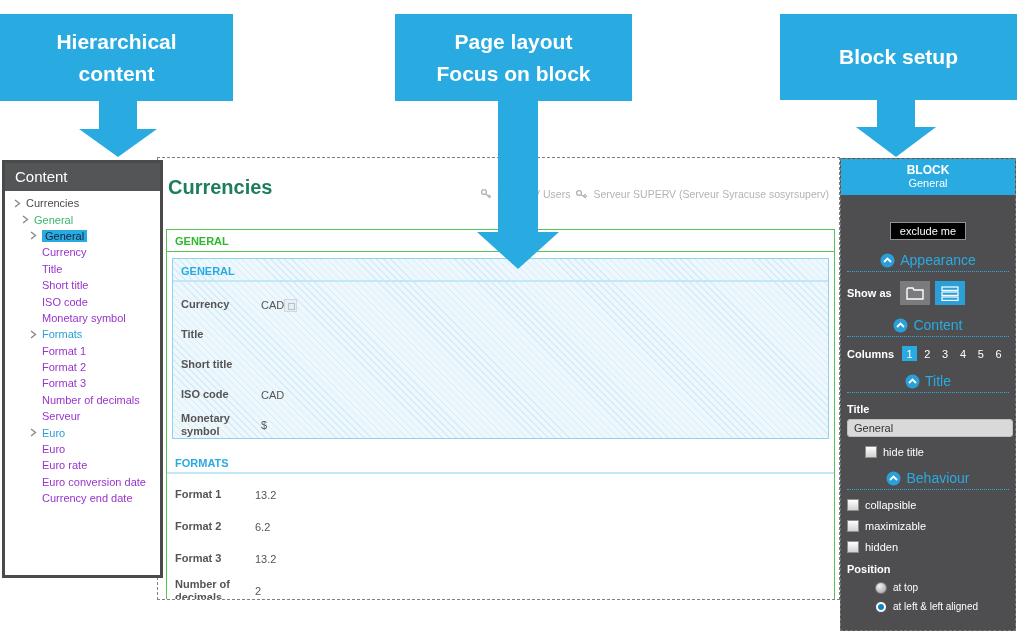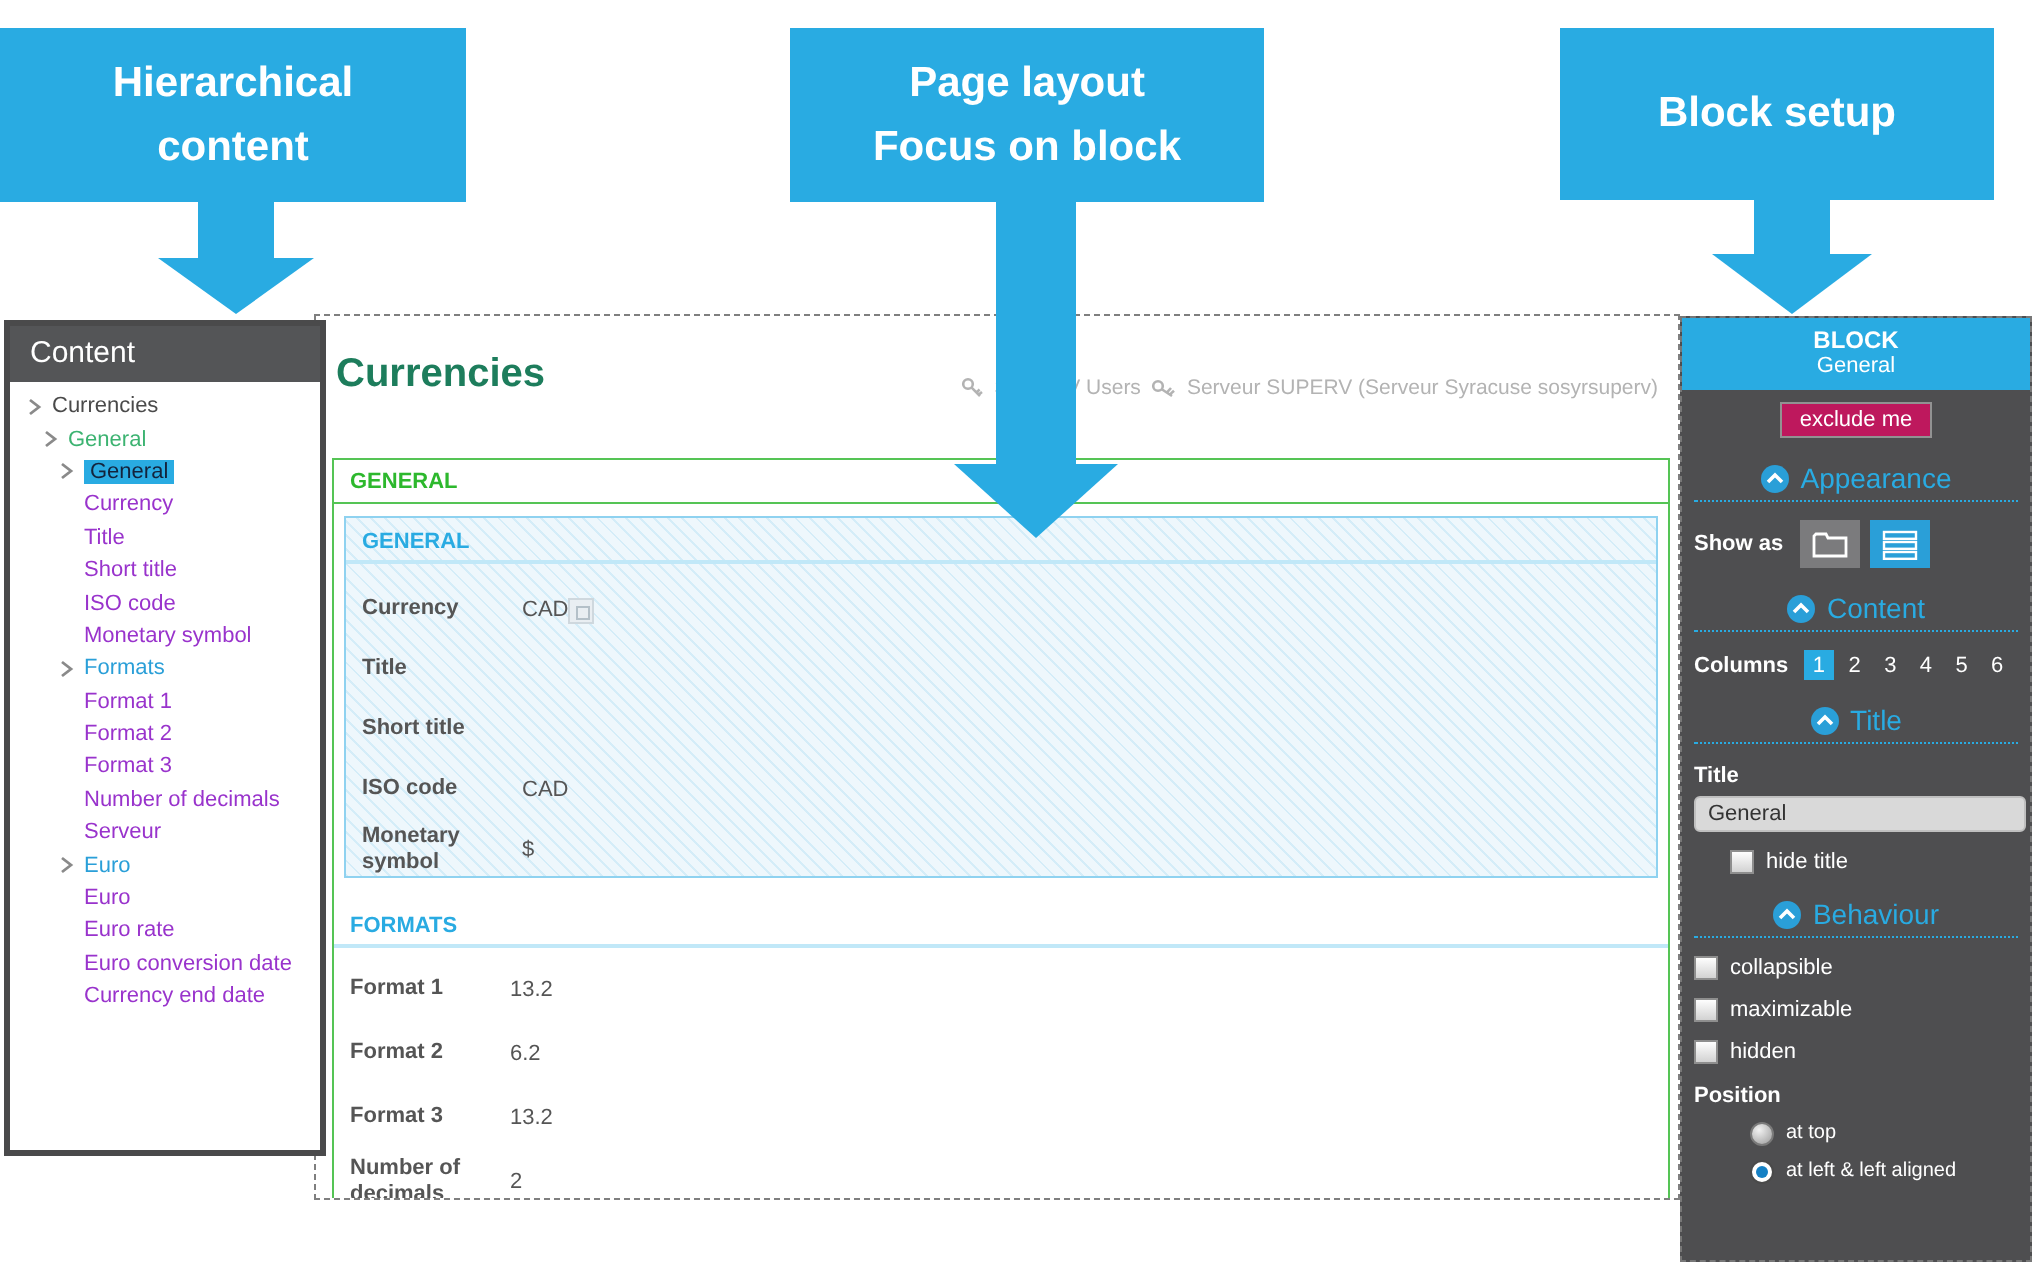--- a/index.html
+++ b/index.html
@@ -10,21 +10,21 @@
   .callout{position:absolute;background:#29abe2;color:#fff;font-weight:bold;font-size:21px;
            text-align:center;display:flex;flex-direction:column;justify-content:center;line-height:1.5;z-index:30;}
   .stem{position:absolute;background:#29abe2;z-index:30;}
   .ahead{position:absolute;width:0;height:0;z-index:30;}
   #c1{left:0;top:14px;width:233px;height:87px;}
   #s1{left:99px;top:100px;width:38px;height:30px;}
   #h1{left:79px;top:129px;border-left:39px solid transparent;border-right:39px solid transparent;border-top:28px solid #29abe2;}
   #c2{left:395px;top:14px;width:237px;height:87px;}
   #s2{left:498px;top:100px;width:40px;height:133px;}
   #h2{left:477px;top:232px;border-left:41px solid transparent;border-right:41px solid transparent;border-top:37px solid #29abe2;}
-  #c3{left:780px;top:14px;width:217px;height:86px;}
+  #c3{left:780px;top:14px;width:237px;height:86px;}
   #s3{left:877px;top:99px;width:38px;height:29px;}
   #h3{left:856px;top:127px;border-left:40px solid transparent;border-right:40px solid transparent;border-top:30px solid #29abe2;}
 
   
   #sidebar{position:absolute;left:2px;top:160px;width:161px;height:418px;background:#fff;
            border:3px solid #4a4a4b;box-sizing:border-box;z-index:10;}
   #sidebar .hdr{background:#545557;color:#fff;font-size:15px;padding:5px 10px 6px;}
   #tree{padding-top:4px;}
   .trow{display:flex;align-items:center;gap:4px;height:16.4px;font-size:11px;white-space:nowrap;cursor:default;}
   .lvl0{padding-left:8px}.lvl1{padding-left:16px}.lvl2{padding-left:24px}.lvl3{padding-left:37px}
@@ -55,21 +55,21 @@
   .lookup{display:inline-block;width:13px;height:13px;background:#e9eef2;border:1px solid #cfd8de;
           box-sizing:border-box;position:relative;}
   .lookup:after{content:"";position:absolute;left:3px;top:3px;width:5px;height:5px;border:1px solid #b4c0c8;}
 
   
   #blockpanel{position:absolute;left:840px;top:158px;width:176px;height:473px;background:#4e4e50;
               border:1px dashed #777;box-sizing:border-box;overflow:hidden;color:#fff;z-index:10;}
   #bp-head{background:#29abe2;text-align:center;padding:4px 0 6px;color:#fff;}
   #bp-head .t1{font-size:12px;font-weight:bold;}
   #bp-head .t2{font-size:11px;}
-  #exclude{display:block;margin:6px auto 0;background:#be185d;border:1px solid #929292;color:#fff;
+  #exclude{display:block;margin:27px auto 0;background:#000000;border:1px solid #929292;color:#fff;
            font-size:11px;padding:2px 9px;font-family:inherit;cursor:pointer;}
   .bsec{display:flex;align-items:center;gap:5px;margin:12px 6px 0;padding-bottom:3px;
         border-bottom:1px dotted #29abe2;color:#29abe2;font-size:14px;cursor:pointer;justify-content:center;}
   .brow{display:flex;align-items:center;margin:9px 6px 0;font-size:11px;}
   .bl{font-weight:bold;margin-right:8px;}
   .sa-btn{width:30px;height:24px;border:none;margin-right:5px;display:inline-flex;align-items:center;
           justify-content:center;cursor:pointer;padding:0;}
   .sa-gray{background:#7b7b7d;}
   .sa-blue{background:#2a9fd8;}
   .colnum{width:15px;height:15px;display:inline-flex;align-items:center;justify-content:center;

